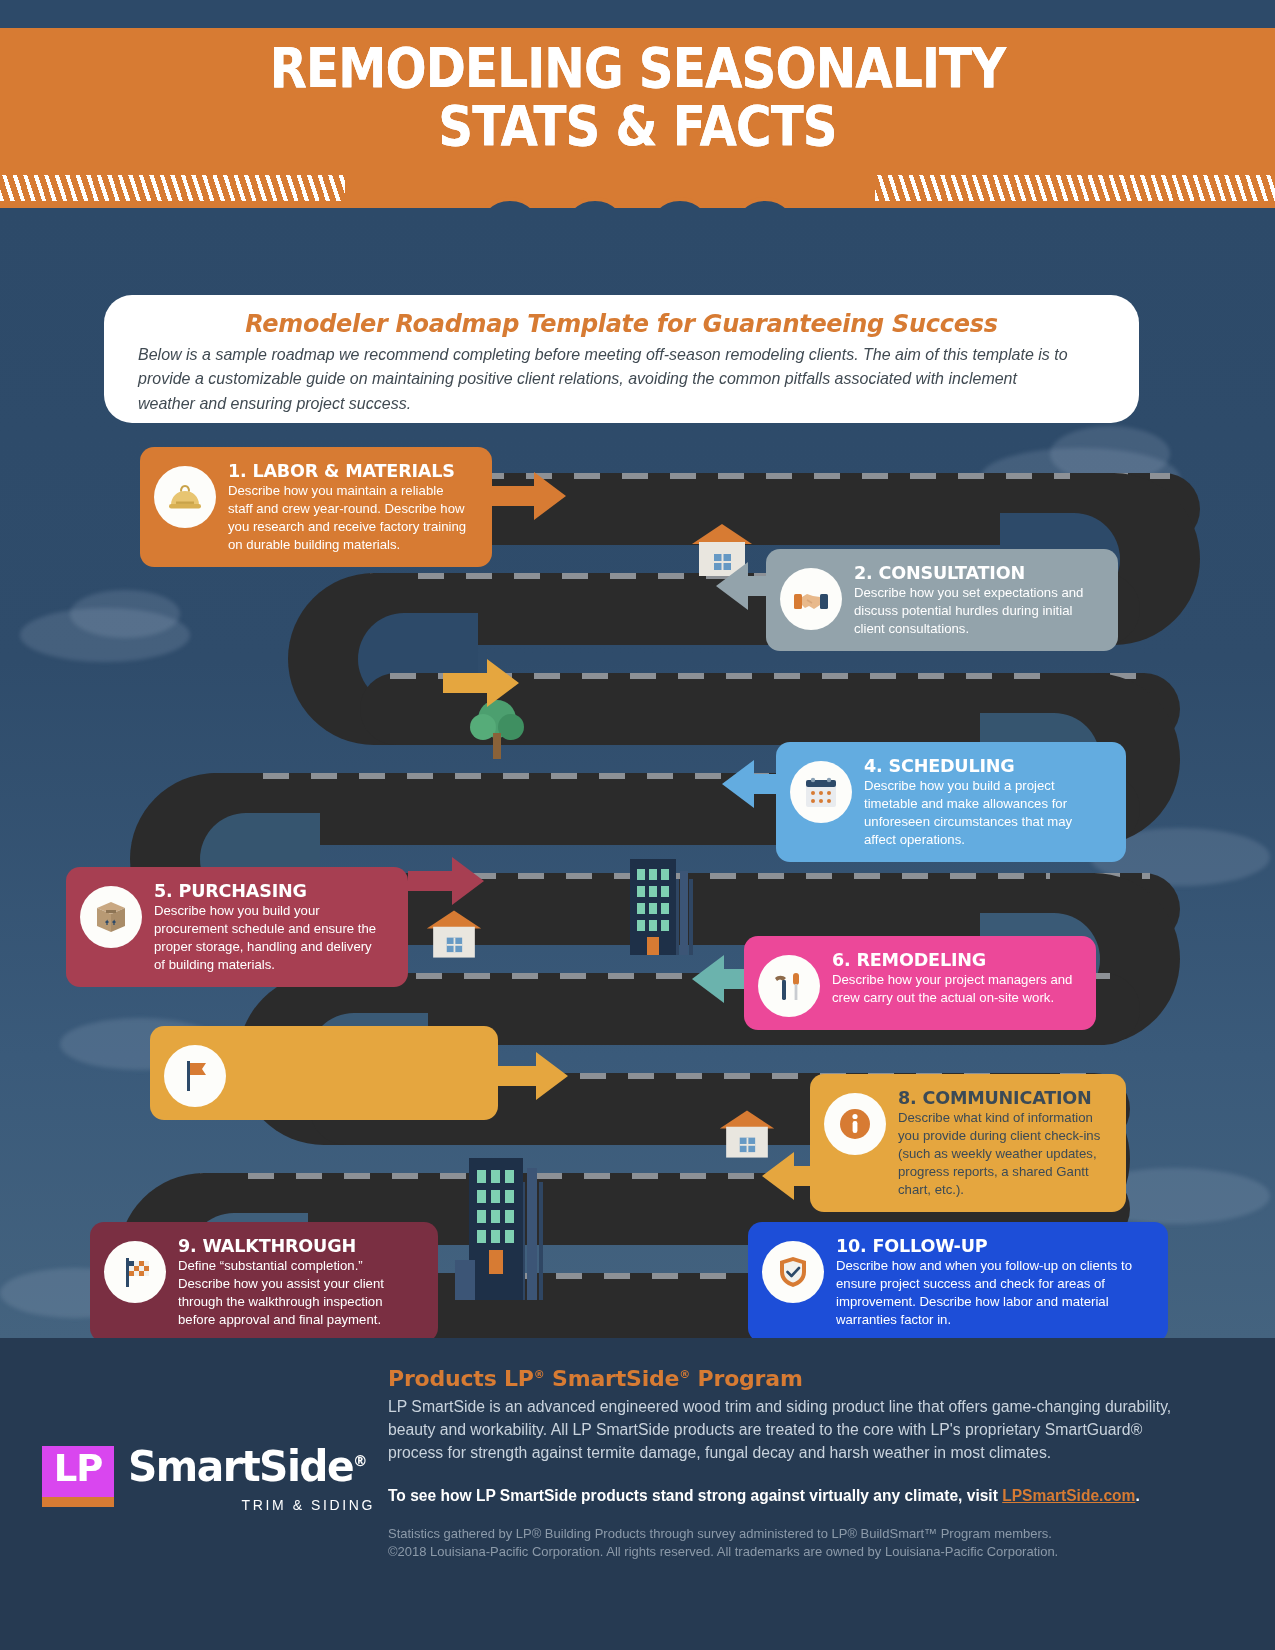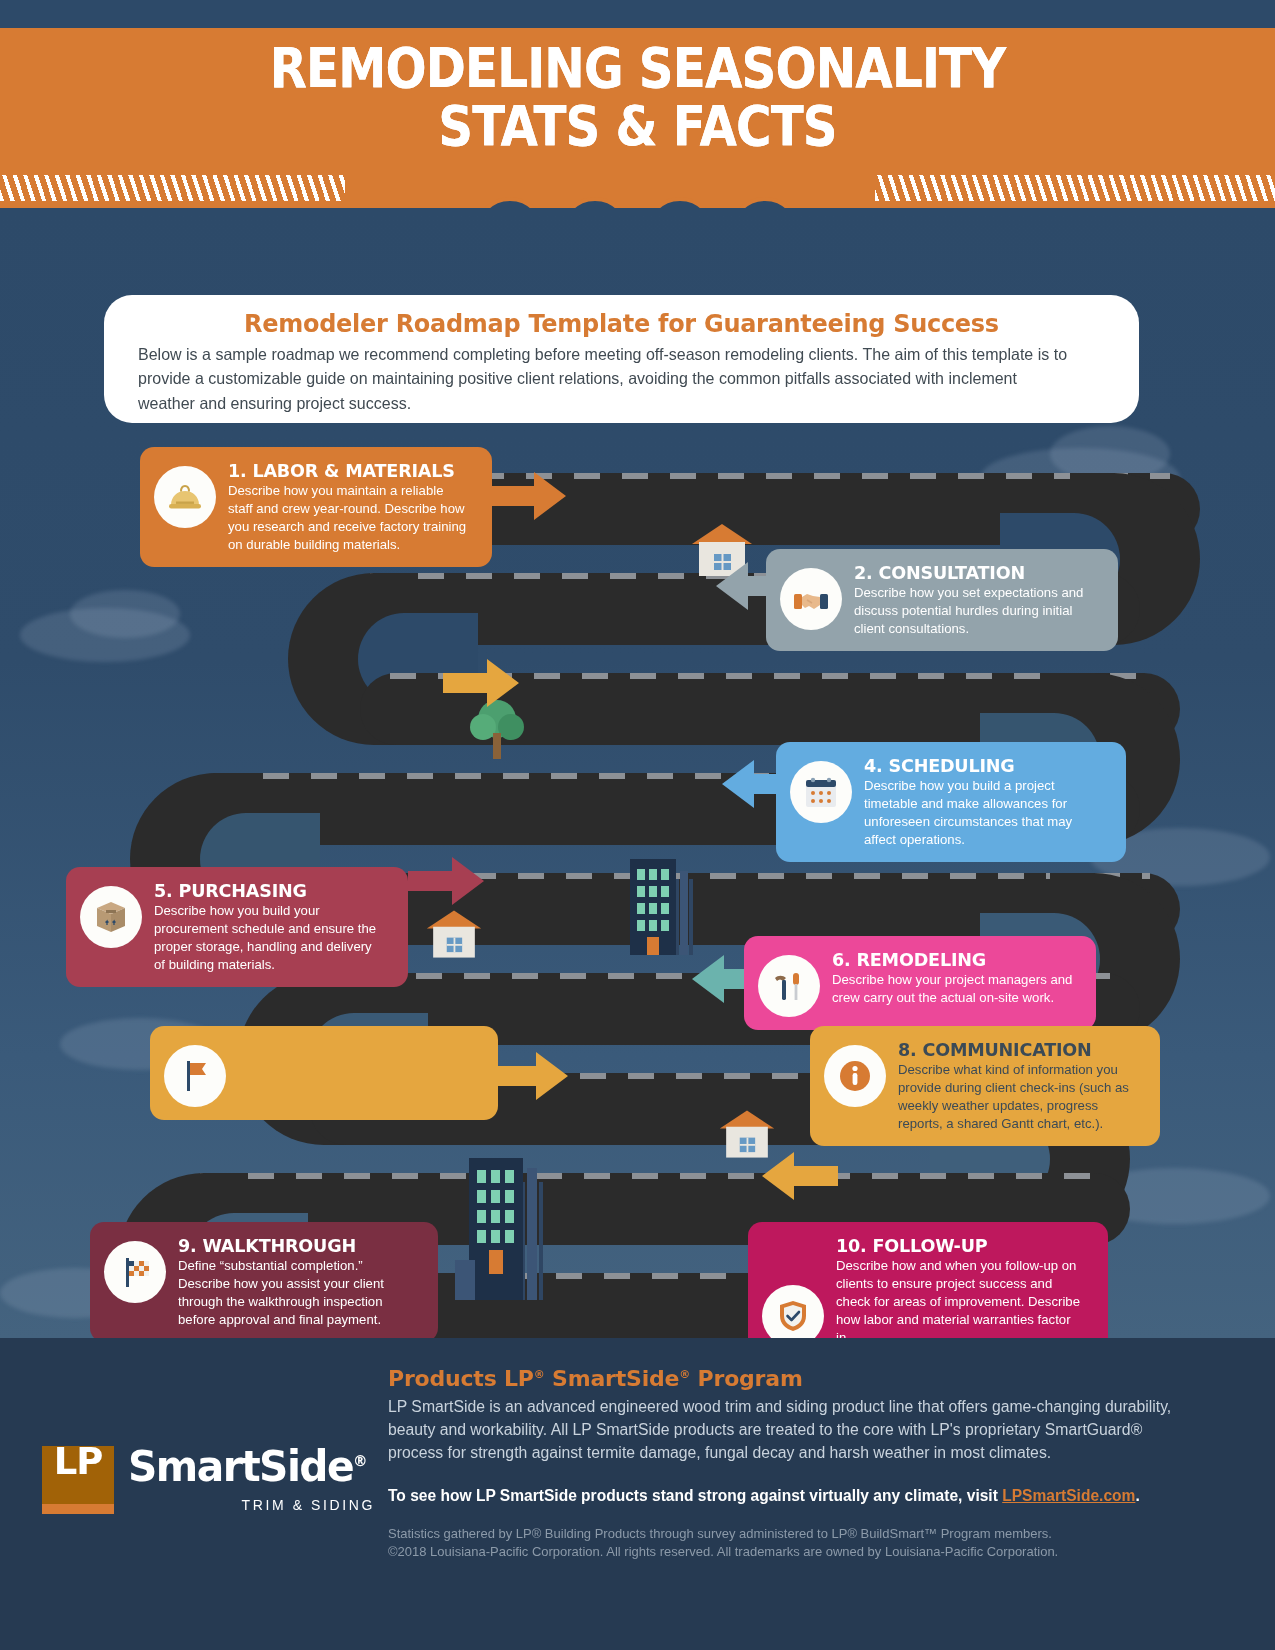--- a/index.html
+++ b/index.html
@@ -58,20 +58,21 @@
     position: absolute; border-radius: 50%;
     background: rgba(170,190,210,0.18);
     filter: blur(2px);
   }
 
   
   .intro {
     position: absolute; left: 104px; top: 295px; width: 1035px; height: 128px;
     background: #ffffff; border-radius: 28px;
     padding: 14px 34px 10px 34px;
+    font-style: italic;
   }
   .intro h2 {
     text-align: center; color: #d77b33;
     font-family: "DejaVu Sans", sans-serif;
     font-weight: bold; font-size: 25px; letter-spacing: -0.3px;
     transform: scaleX(0.96);
     margin-bottom: 4px;
   }
   .intro p {
     color: #404a52; font-size: 16.5px; line-height: 1.48;
@@ -126,22 +127,22 @@
   .scenery { position: absolute; }
 
   
   .footer {
     position: absolute; left: 0; top: 1338px; width: 1275px; height: 312px;
     background: #263a52;
   }
   .footer-inner { position: relative; width: 100%; height: 100%; }
   .logo-wrap { position: absolute; left: 42px; top: 108px; display: flex; align-items: flex-start; }
   .lp-box {
-    width: 72px; height: 58px; background: #a16207;
-    display: flex; align-items: flex-start; justify-content: center;
+    width: 72px; height: 51px; background: #d946ef;
+    display: flex; align-items: center; justify-content: center;
     position: relative;
   }
   .lp-box .lp-text {
     color: #fff; font-family: "DejaVu Sans", sans-serif;
     font-weight: bold; font-size: 37px; letter-spacing: -1px;
     margin-top: -6px;
   }
   .lp-box .lp-bar {
     position: absolute; bottom: -10px; left: 0; width: 72px; height: 10px;
     background: #d77b33;
@@ -478,21 +479,21 @@
 
   <div class="step dark" style="left:150px;top:1026px;width:348px;background:#e5a63f;">
     <div class="bubble">
       <svg viewBox="0 0 40 40">
         <rect x="12" y="5" width="3" height="30" fill="#2d4a69"></rect>
         <path d="M15 7h16l-4 6 4 6H15z" fill="#d77b33"></path>
       </svg>
     </div>
   </div>
 
-  <div class="step dark" style="left:810px;top:1026px;width:350px;background:#e5a63f;justify-content:center;">
+  <div class="step dark" style="left:810px;top:1074px;width:316px;background:#e5a63f;justify-content:center;">
     <div class="bubble">
       <svg viewBox="0 0 40 40">
         <circle cx="20" cy="20" r="15" fill="#d77b33"></circle>
         <circle cx="20" cy="12.5" r="2.6" fill="#ffffff"></circle>
         <rect x="17.6" y="17" width="4.8" height="12" rx="2.2" fill="#ffffff"></rect>
       </svg>
     </div>
     <div class="txt">
       <h3>8. COMMUNICATION</h3>
       <p>Describe what kind of information you provide during client check-ins (such as weekly weather updates, progress reports, a shared Gantt chart, etc.).</p>
@@ -518,21 +519,21 @@
             <rect x="29" y="19" width="5" height="5" fill="#f2f2ee"></rect>
         </g>
       </svg>
     </div>
     <div class="txt">
       <h3>9. WALKTHROUGH</h3>
       <p>Define “substantial completion.” Describe how you assist your client through the walkthrough inspection before approval and final payment.</p>
     </div>
   </div>
 
-  <div class="step" style="left:748px;top:1222px;width:360px;background:#be185d;align-items:flex-end;">
+  <div class="step" style="left:748px;top:1222px;width:420px;background:#1d4ed8;">
     <div class="bubble">
       <svg viewBox="0 0 40 40">
         <path d="M20 5l13 4v11c0 8-6 13-13 15-7-2-13-7-13-15V9z" fill="#d77b33"></path>
         <path d="M20 9l9 2.8v8c0 5.7-4 9.3-9 10.8-5-1.5-9-5.1-9-10.8v-8z" fill="#f2f2ee"></path>
         <path d="M14.5 20l4 4 7.5-8" fill="none" stroke="#2d4a69" stroke-width="2.6" stroke-linecap="round" stroke-linejoin="round"></path>
       </svg>
     </div>
     <div class="txt">
       <h3>10. FOLLOW-UP</h3>
       <p>Describe how and when you follow-up on clients to ensure project success and check for areas of improvement. Describe how labor and material warranties factor in.</p>

